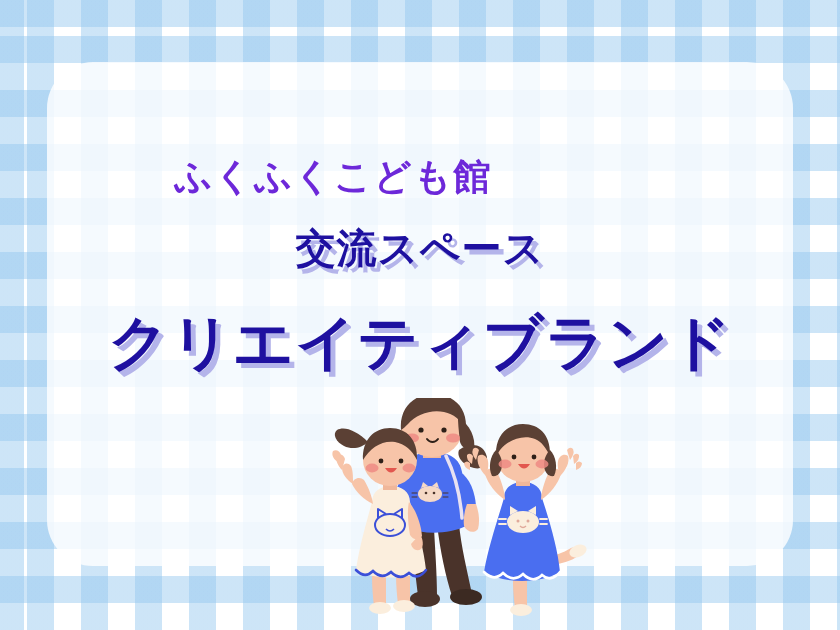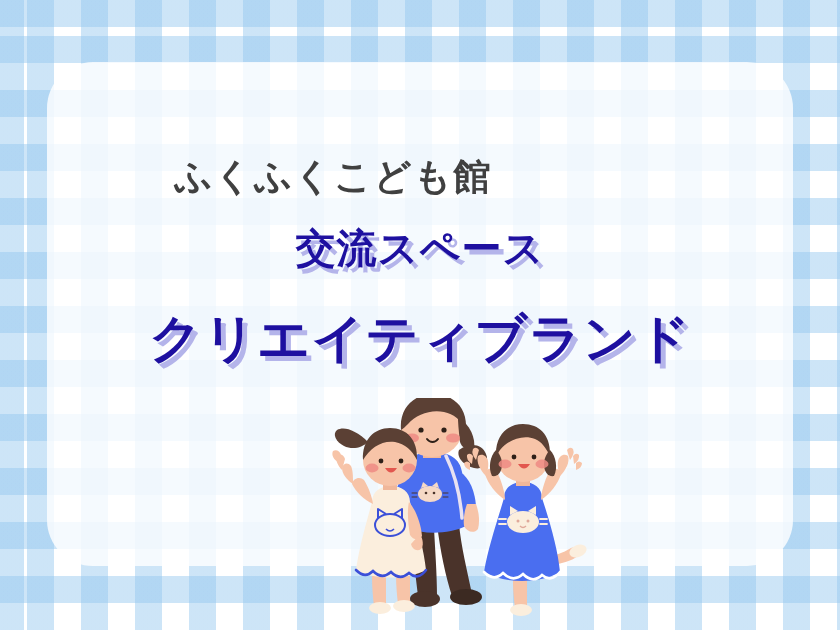--- a/index.html
+++ b/index.html
@@ -51,36 +51,36 @@
     text-align: center;
   }
   .subtitle {
     position: absolute;
     top: 156px;
     left: 0;
     width: 667px;
     font-size: 37px;
     font-weight: 700;
     letter-spacing: 2px;
-    color: #404040;
+    color: #6d28d9;
     line-height: 1.15;
     white-space: nowrap;
   }
   .title-line {
     position: absolute;
     left: 0;
     width: 840px;
     font-weight: 900;
     color: #1e10a0;
     line-height: 1.0;
     white-space: nowrap;
     text-shadow: 5px 5px 0 #b4b4ea;
   }
   .title-1 { top: 228px; font-size: 40px; letter-spacing: 1px; }
-  .title-2 { top: 312px; font-size: 52px; letter-spacing: 1px; }
+  .title-2 { top: 312px; font-size: 60px; letter-spacing: 1px; }
 
   
   .illustration {
     position: absolute;
     left: 320px;
     top: 398px;
     width: 300px;
     height: 232px;
   }
   .illustration svg { display: block; width: 300px; height: 232px; }

